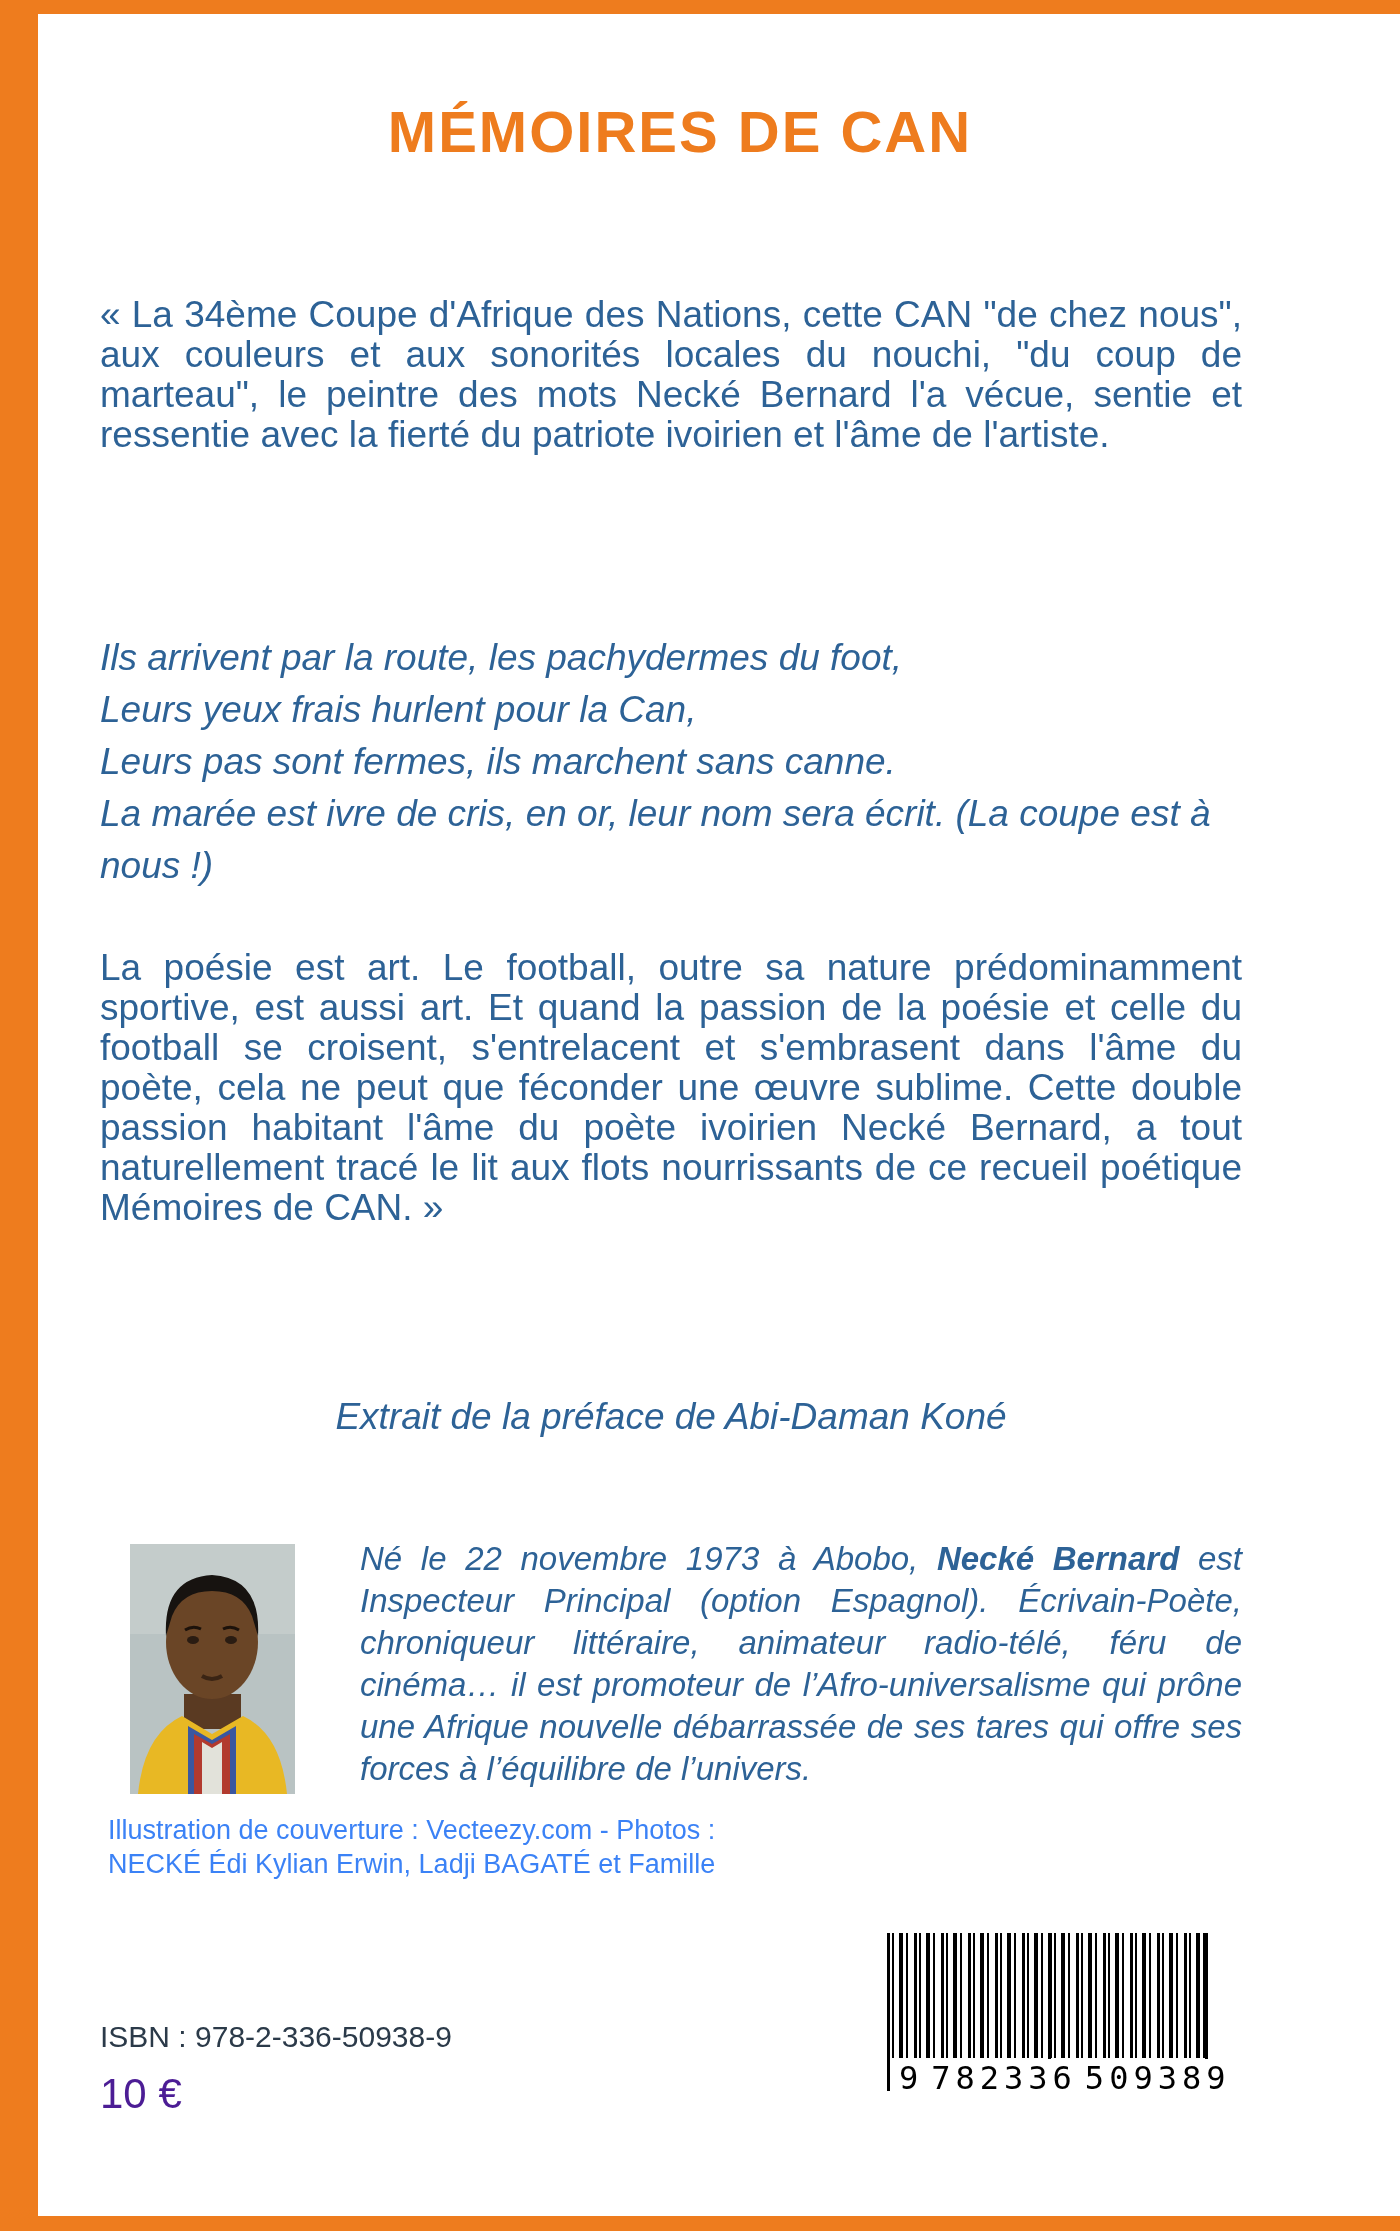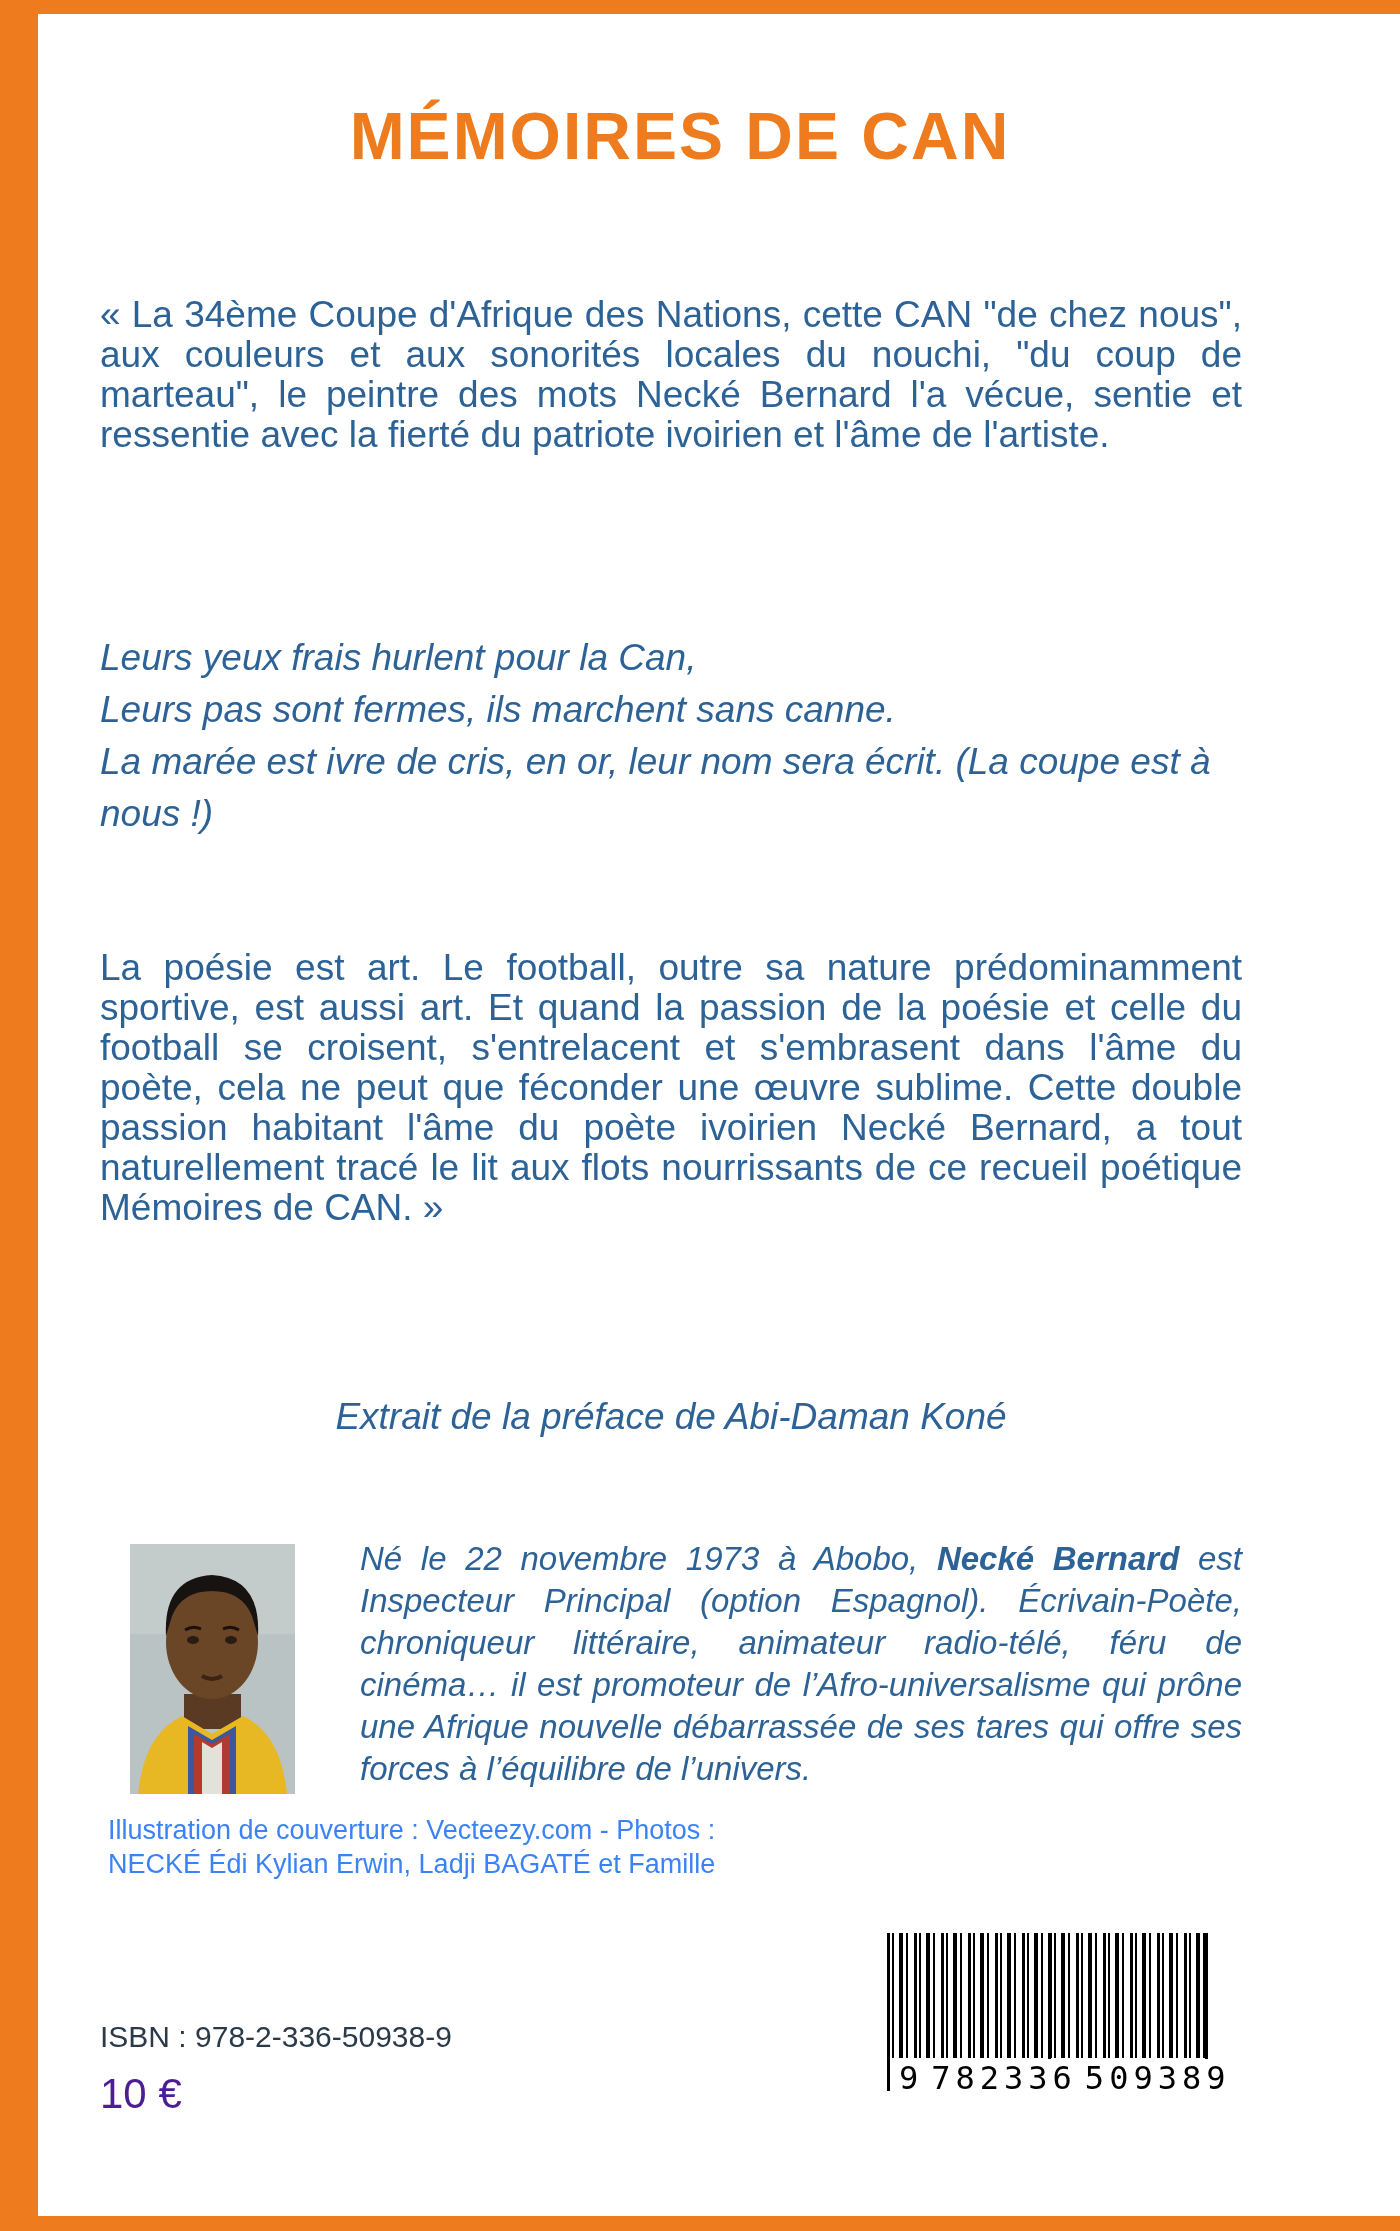--- a/index.html
+++ b/index.html
@@ -8,21 +8,21 @@
     font-family:"Liberation Sans","DejaVu Sans",sans-serif;
     color:#2d6296;overflow:hidden;
   }
   .bar{position:absolute;background:#ee7c1e;}
   .bar-top{top:0;left:0;width:100%;height:14px;}
   .bar-left{top:0;left:0;width:38px;height:100%;}
   .bar-bottom{bottom:0;left:0;width:100%;height:15px;}
 
   .title{
     position:absolute;left:110px;right:150px;top:98px;margin:0;
-    text-align:center;color:#ee7c1e;font-size:66px;font-weight:bold;
+    text-align:center;color:#ee7c1e;font-size:58px;font-weight:bold;
     letter-spacing:2px;
   }
 
   .para{
     position:absolute;left:100px;right:158px;margin:0;
     font-size:37px;line-height:40px;text-align:justify;
   }
   .quote{top:295px;}
   .para2{top:948px;}
 
@@ -82,20 +82,21 @@
 
   <div class="bar bar-top"></div>
   <div class="bar bar-left"></div>
   <div class="bar bar-bottom"></div>
 
   <h1 class="title">MÉMOIRES DE CAN</h1>
 
   <p class="para quote">« La 34ème Coupe d'Afrique des Nations, cette CAN "de chez nous", aux couleurs et aux sonorités locales du nouchi, "du coup de marteau", le peintre des mots Necké Bernard l'a vécue, sentie et ressentie avec la fierté du patriote ivoirien et l'âme de l'artiste.</p>
 
   <div class="poem">
+    <p>Ils arrivent par la route, les pachydermes du foot,</p>
     <p>Leurs yeux frais hurlent pour la Can,</p>
     <p>Leurs pas sont fermes, ils marchent sans canne.</p>
     <p>La marée est ivre de cris, en or, leur nom sera écrit. (La coupe est à nous !)</p>
   </div>
 
   <p class="para para2">La poésie est art. Le football, outre sa nature prédominamment sportive, est aussi art. Et quand la passion de la poésie et celle du football se croisent, s'entrelacent et s'embrasent dans l'âme du poète, cela ne peut que féconder une œuvre sublime. Cette double passion habitant l'âme du poète ivoirien Necké Bernard, a tout naturellement tracé le lit aux flots nourrissants de ce recueil poétique Mémoires de CAN. »</p>
 
   <p class="preface-credit">Extrait de la préface de Abi-Daman Koné</p>
 
   <div class="photo">

